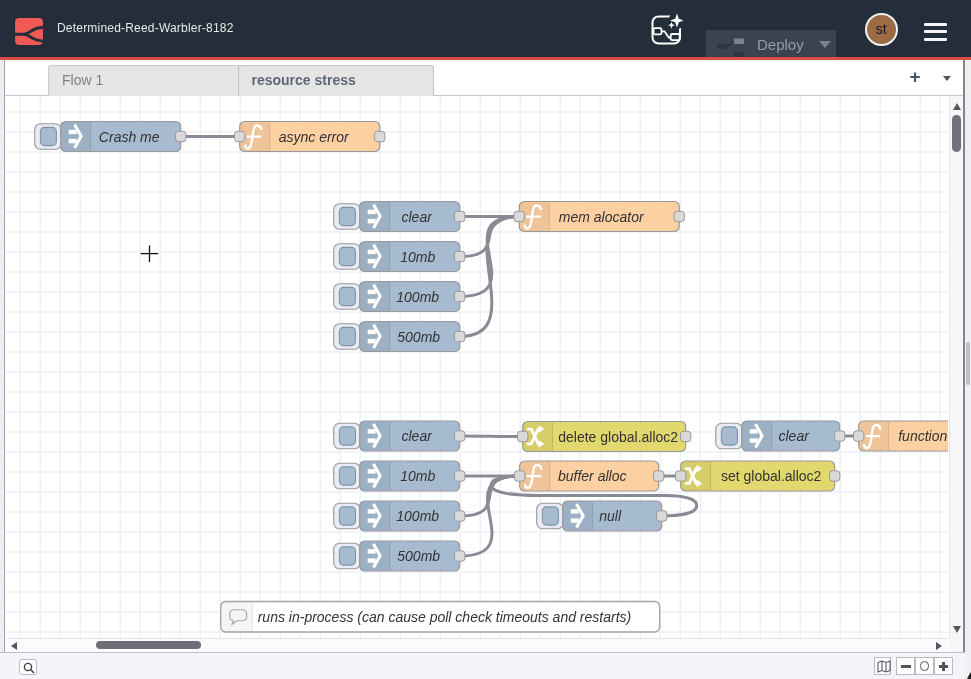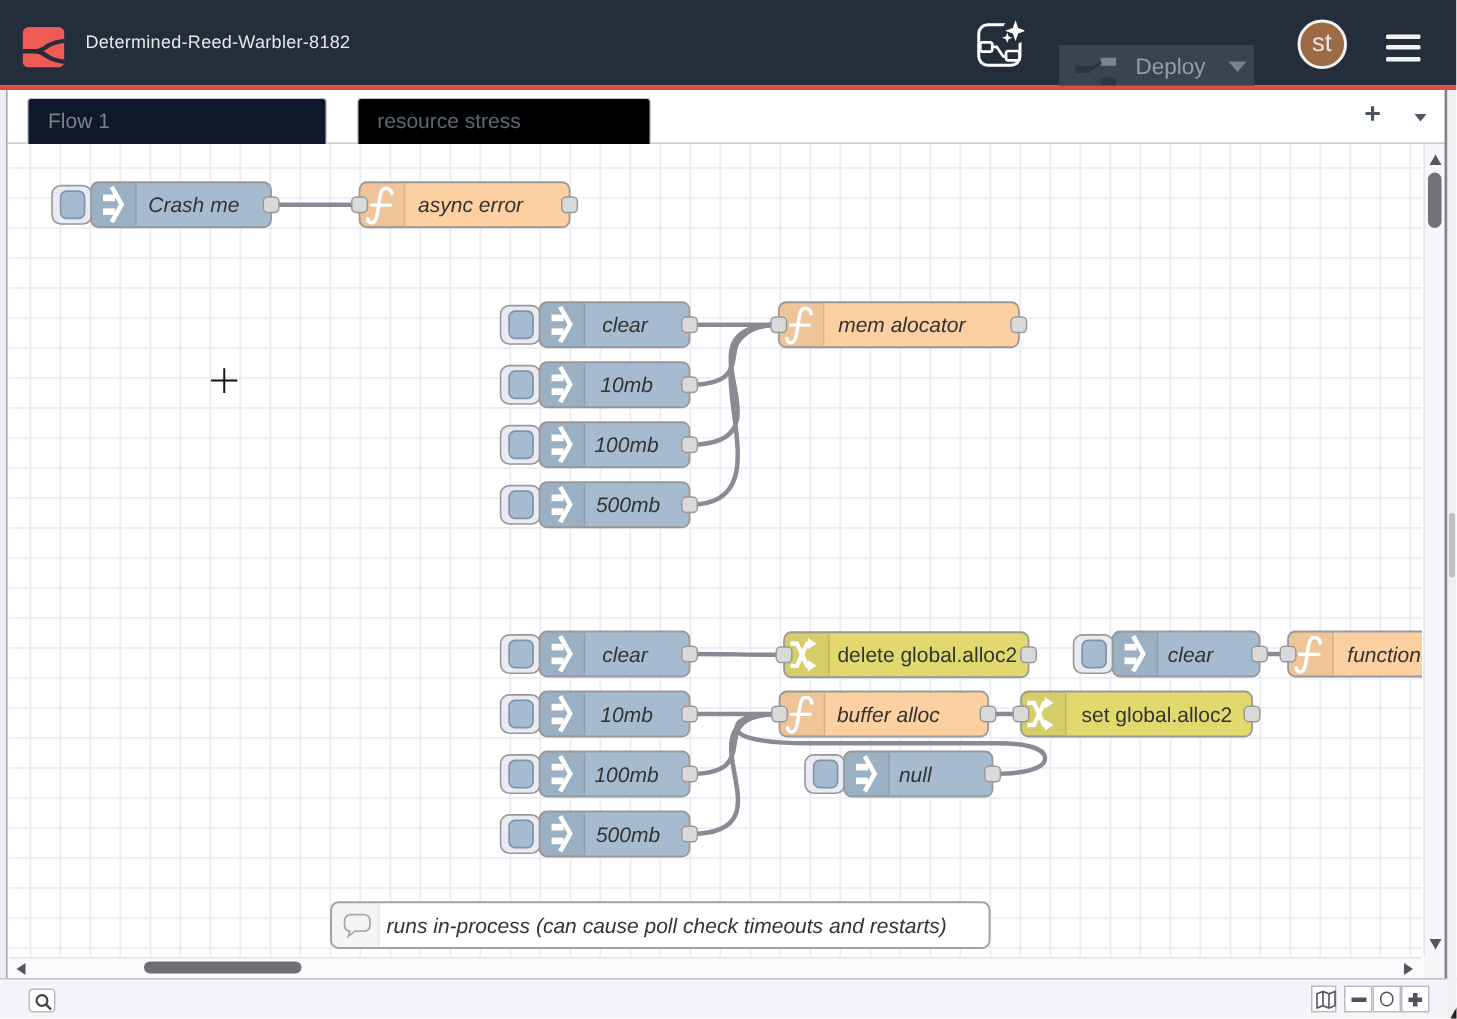--- a/index.html
+++ b/index.html
@@ -3,26 +3,26 @@
 * { margin:0; padding:0; box-sizing:border-box; }
 html,body { width:971px; height:679px; overflow:hidden; font-family:"Liberation Sans", sans-serif; background:#fff; }
 #app { position:relative; width:971px; height:679px; }
 #header { position:absolute; left:0; top:0; width:971px; height:57px; background:#242e3a; }
 #redline { position:absolute; left:0; top:57px; width:971px; height:3px; background:#dd4b45; }
 #logo { position:absolute; left:15px; top:18px; }
 #title { position:absolute; left:57px; top:20.5px; font-size:12px; color:#e7e9ea; letter-spacing:0.2px; }
 #deploy { position:absolute; left:706px; top:30px; width:130px; height:28px; background:#3a4450; }
 #deploy span { position:absolute; left:51px; top:6px; font-size:15px; color:#959ca6; }
 #deploy .arr { position:absolute; left:113px; top:11px; width:0; height:0; border-left:6px solid transparent; border-right:6px solid transparent; border-top:7px solid #79818b; }
-#avatar { position:absolute; left:864.5px; top:12.8px; width:33.6px; height:33.6px; border-radius:50%; background:#9c6b45; border:2.4px solid #f2f2f2; color:#e5e5e5; font-size:17px; text-align:center; line-height:28.8px; }
+#avatar { position:absolute; left:864.5px; top:12.8px; width:33.6px; height:33.6px; border-radius:50%; background:#9c6b45; border:2.4px solid #f2f2f2; color:#0f172a; font-size:14px; text-align:center; line-height:28.8px; }
 #burger div { position:absolute; left:923.6px; width:23px; height:3.2px; background:#f4f4f4; border-radius:1px; }
 #tabbar { position:absolute; left:0; top:60px; width:963.5px; height:35.5px; background:#ffffff; border-bottom:1px solid #c6c7d1; }
 .tab { position:absolute; top:4.5px; height:31px; font-size:14px; }
-#tab1 { left:18px; width:200px; background:#0f172a; border:1px solid #c9cad6; border-bottom:none; border-radius:3px 3px 0 0; color:#7e8085; padding:6px 0 0 13px; }
-#tab2 { left:237.5px; width:196px; background:#000000; border:1px solid #c2c3cf; border-bottom:none; border-radius:3px 3px 0 0; color:#5d6874; font-weight:normal; padding:6px 0 0 13px; }
+#tab1 { left:48px; width:200px; background:#e5e5e5; border:1px solid #c9cad6; border-bottom:none; border-radius:3px 3px 0 0; color:#7e8085; padding:6px 0 0 13px; }
+#tab2 { left:237.5px; width:196px; background:#e5e5e5; border:1px solid #c2c3cf; border-bottom:none; border-radius:3px 3px 0 0; color:#5d6874; font-weight:bold; padding:6px 0 0 13px; }
 #tabplus { position:absolute; left:905px; top:69px; width:20px; height:18px; color:#4a5560; font-size:19px; font-weight:bold; text-align:center; line-height:16px; }
 #tabdd { position:absolute; left:942.6px; top:76.3px; width:0; height:0; border-left:4.6px solid transparent; border-right:4.6px solid transparent; border-top:5.8px solid #4a5560; }
 #leftstrip { position:absolute; left:0; top:60px; width:5px; height:592px; background:#ededf4; border-right:1.2px solid #a0a2ae; }
 #canvaswrap { position:absolute; left:6.3px; top:95.5px; width:942px; height:542px; }
 #vsb { position:absolute; left:948.5px; top:95.5px; width:15px; height:542px; background:#f7f7fa; border-left:1px solid #e3e3ea; }
 #vsb .thumb { position:absolute; left:2.5px; top:19px; width:9px; height:37px; background:#717179; border-radius:4.5px; }
 #vsb .up { position:absolute; left:3px; top:7px; width:0; height:0; border-left:4.5px solid transparent; border-right:4.5px solid transparent; border-bottom:7px solid #53565c; }
 #vsb .down { position:absolute; left:3px; bottom:4.5px; width:0; height:0; border-left:4.5px solid transparent; border-right:4.5px solid transparent; border-top:7px solid #53565c; }
 #hsb { position:absolute; left:6.3px; top:637.5px; width:942.2px; height:14.5px; background:#fbfbfd; border-top:1px solid #e3e3ea; }
 #hsb .thumb { position:absolute; left:89.5px; top:2px; width:105px; height:8.5px; background:#6e6e76; border-radius:4px; }

